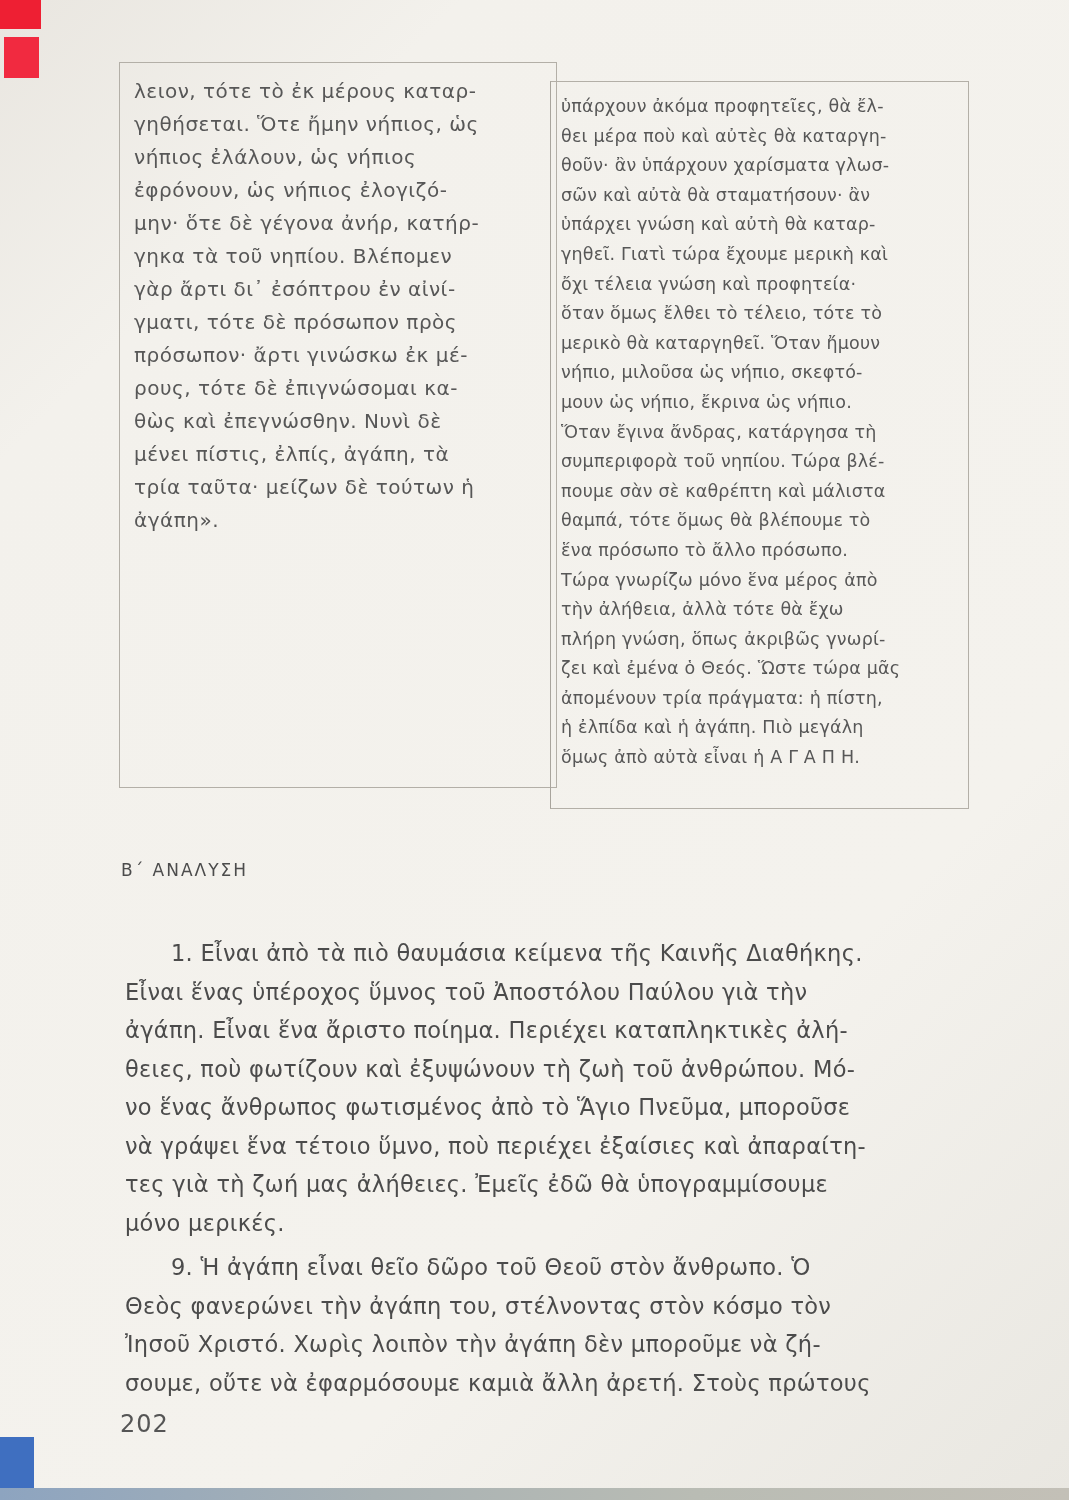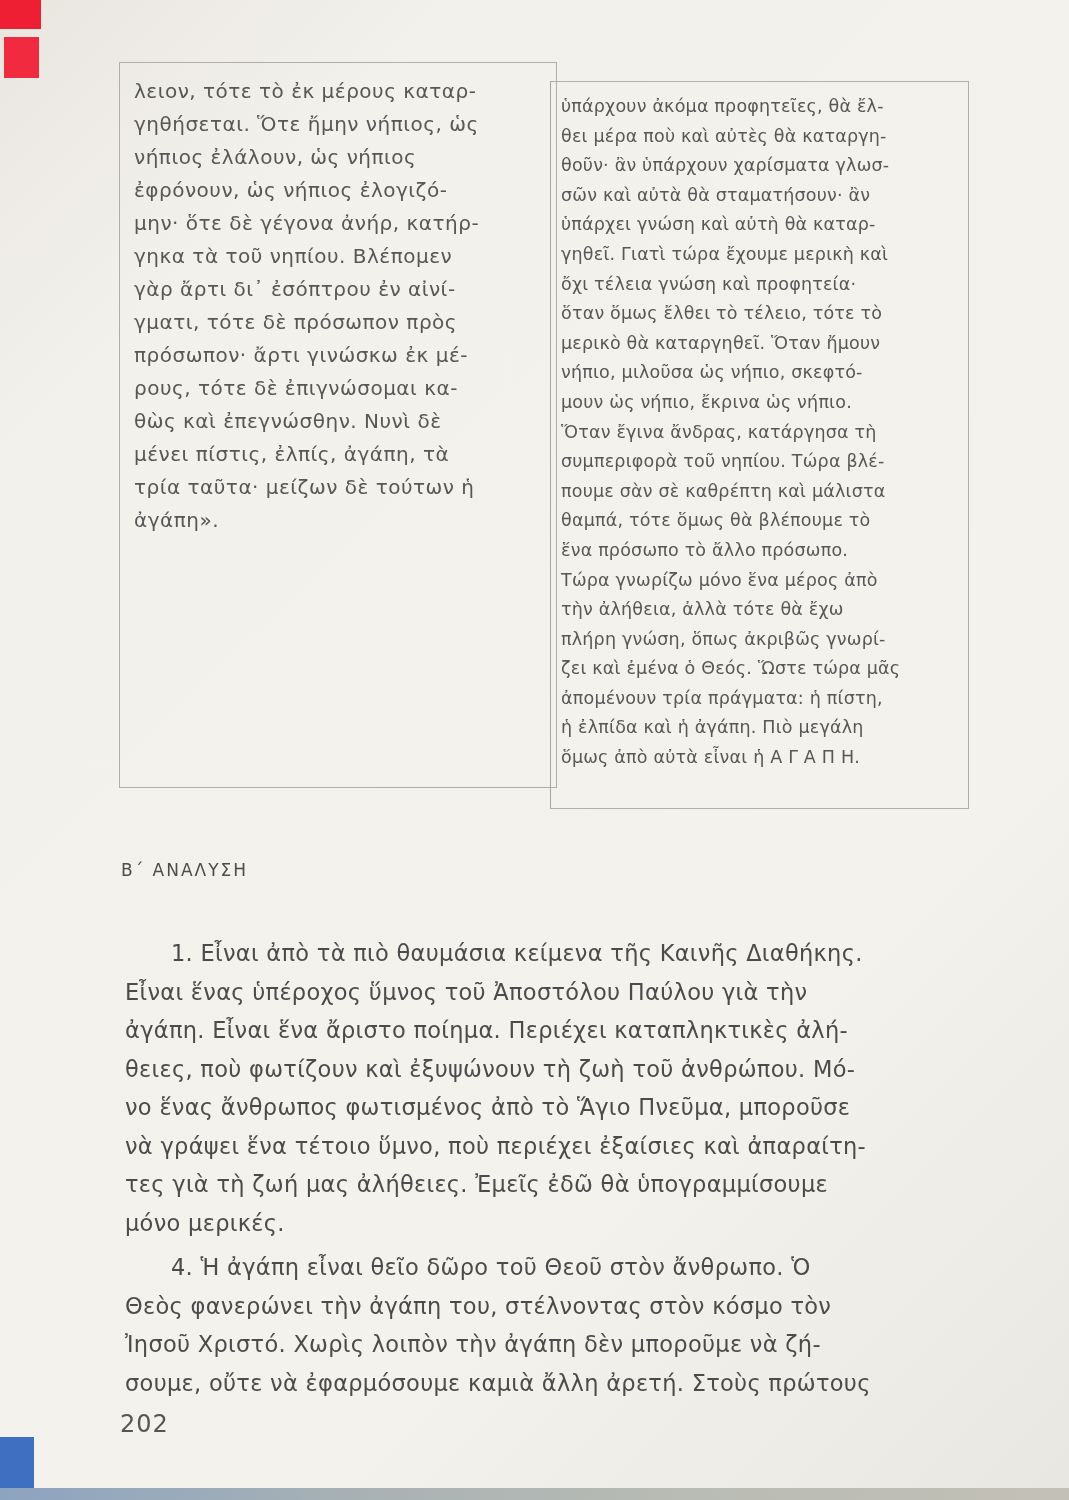--- a/index.html
+++ b/index.html
@@ -112,19 +112,19 @@
 
 <div class="abs analysis">
   <p>1. Εἶναι ἀπὸ τὰ πιὸ θαυμάσια κείμενα τῆς Καινῆς Διαθήκης.
 Εἶναι ἕνας ὑπέροχος ὕμνος τοῦ Ἀποστόλου Παύλου γιὰ τὴν
 ἀγάπη. Εἶναι ἕνα ἄριστο ποίημα. Περιέχει καταπληκτικὲς ἀλή-
 θειες, ποὺ φωτίζουν καὶ ἐξυψώνουν τὴ ζωὴ τοῦ ἀνθρώπου. Μό-
 νο ἕνας ἄνθρωπος φωτισμένος ἀπὸ τὸ Ἅγιο Πνεῦμα, μποροῦσε
 νὰ γράψει ἕνα τέτοιο ὕμνο, ποὺ περιέχει ἐξαίσιες καὶ ἀπαραίτη-
 τες γιὰ τὴ ζωή μας ἀλήθειες. Ἐμεῖς ἐδῶ θὰ ὑπογραμμίσουμε
 μόνο μερικές.</p>
-  <p>4. Ἡ ἀγάπη εἶναι θεῖο δῶρο τοῦ Θεοῦ στὸν ἄνθρωπο. Ὁ
+  <p>9. Ἡ ἀγάπη εἶναι θεῖο δῶρο τοῦ Θεοῦ στὸν ἄνθρωπο. Ὁ
 Θεὸς φανερώνει τὴν ἀγάπη του, στέλνοντας στὸν κόσμο τὸν
 Ἰησοῦ Χριστό. Χωρὶς λοιπὸν τὴν ἀγάπη δὲν μποροῦμε νὰ ζή-
 σουμε, οὔτε νὰ ἐφαρμόσουμε καμιὰ ἄλλη ἀρετή. Στοὺς πρώτους</p>
 </div>
 
 <div class="abs page-number">202</div>
 
 </body></html>

